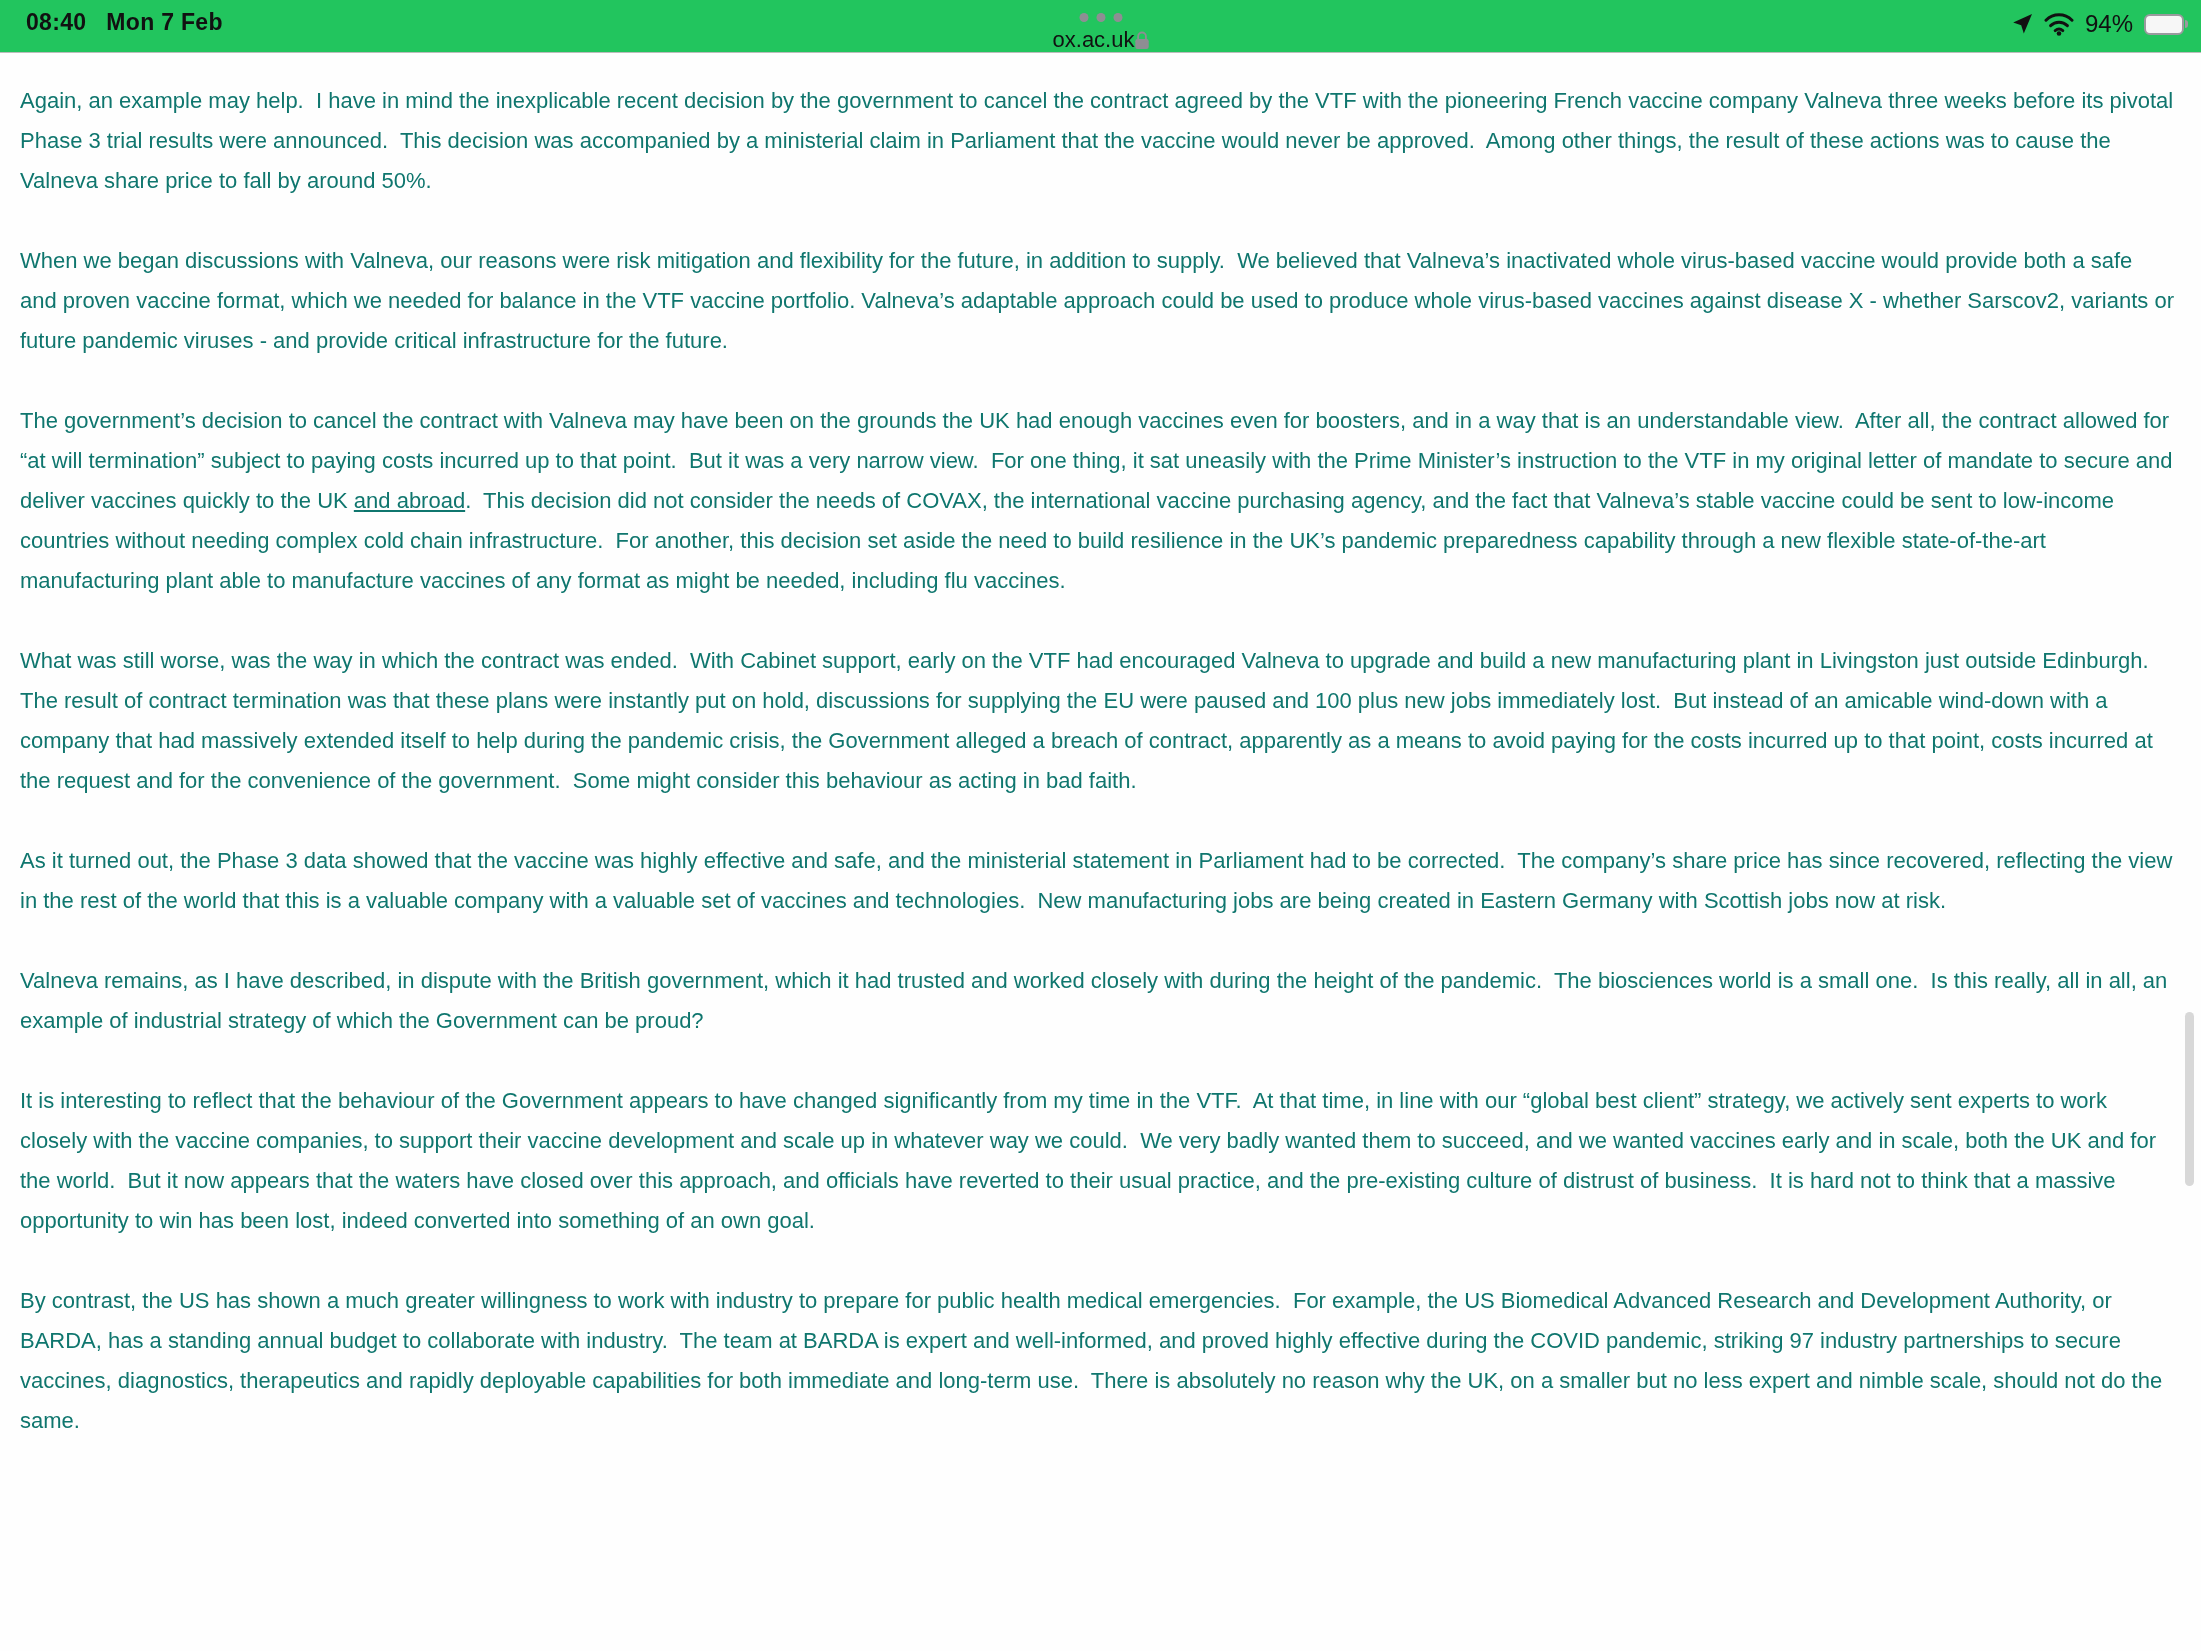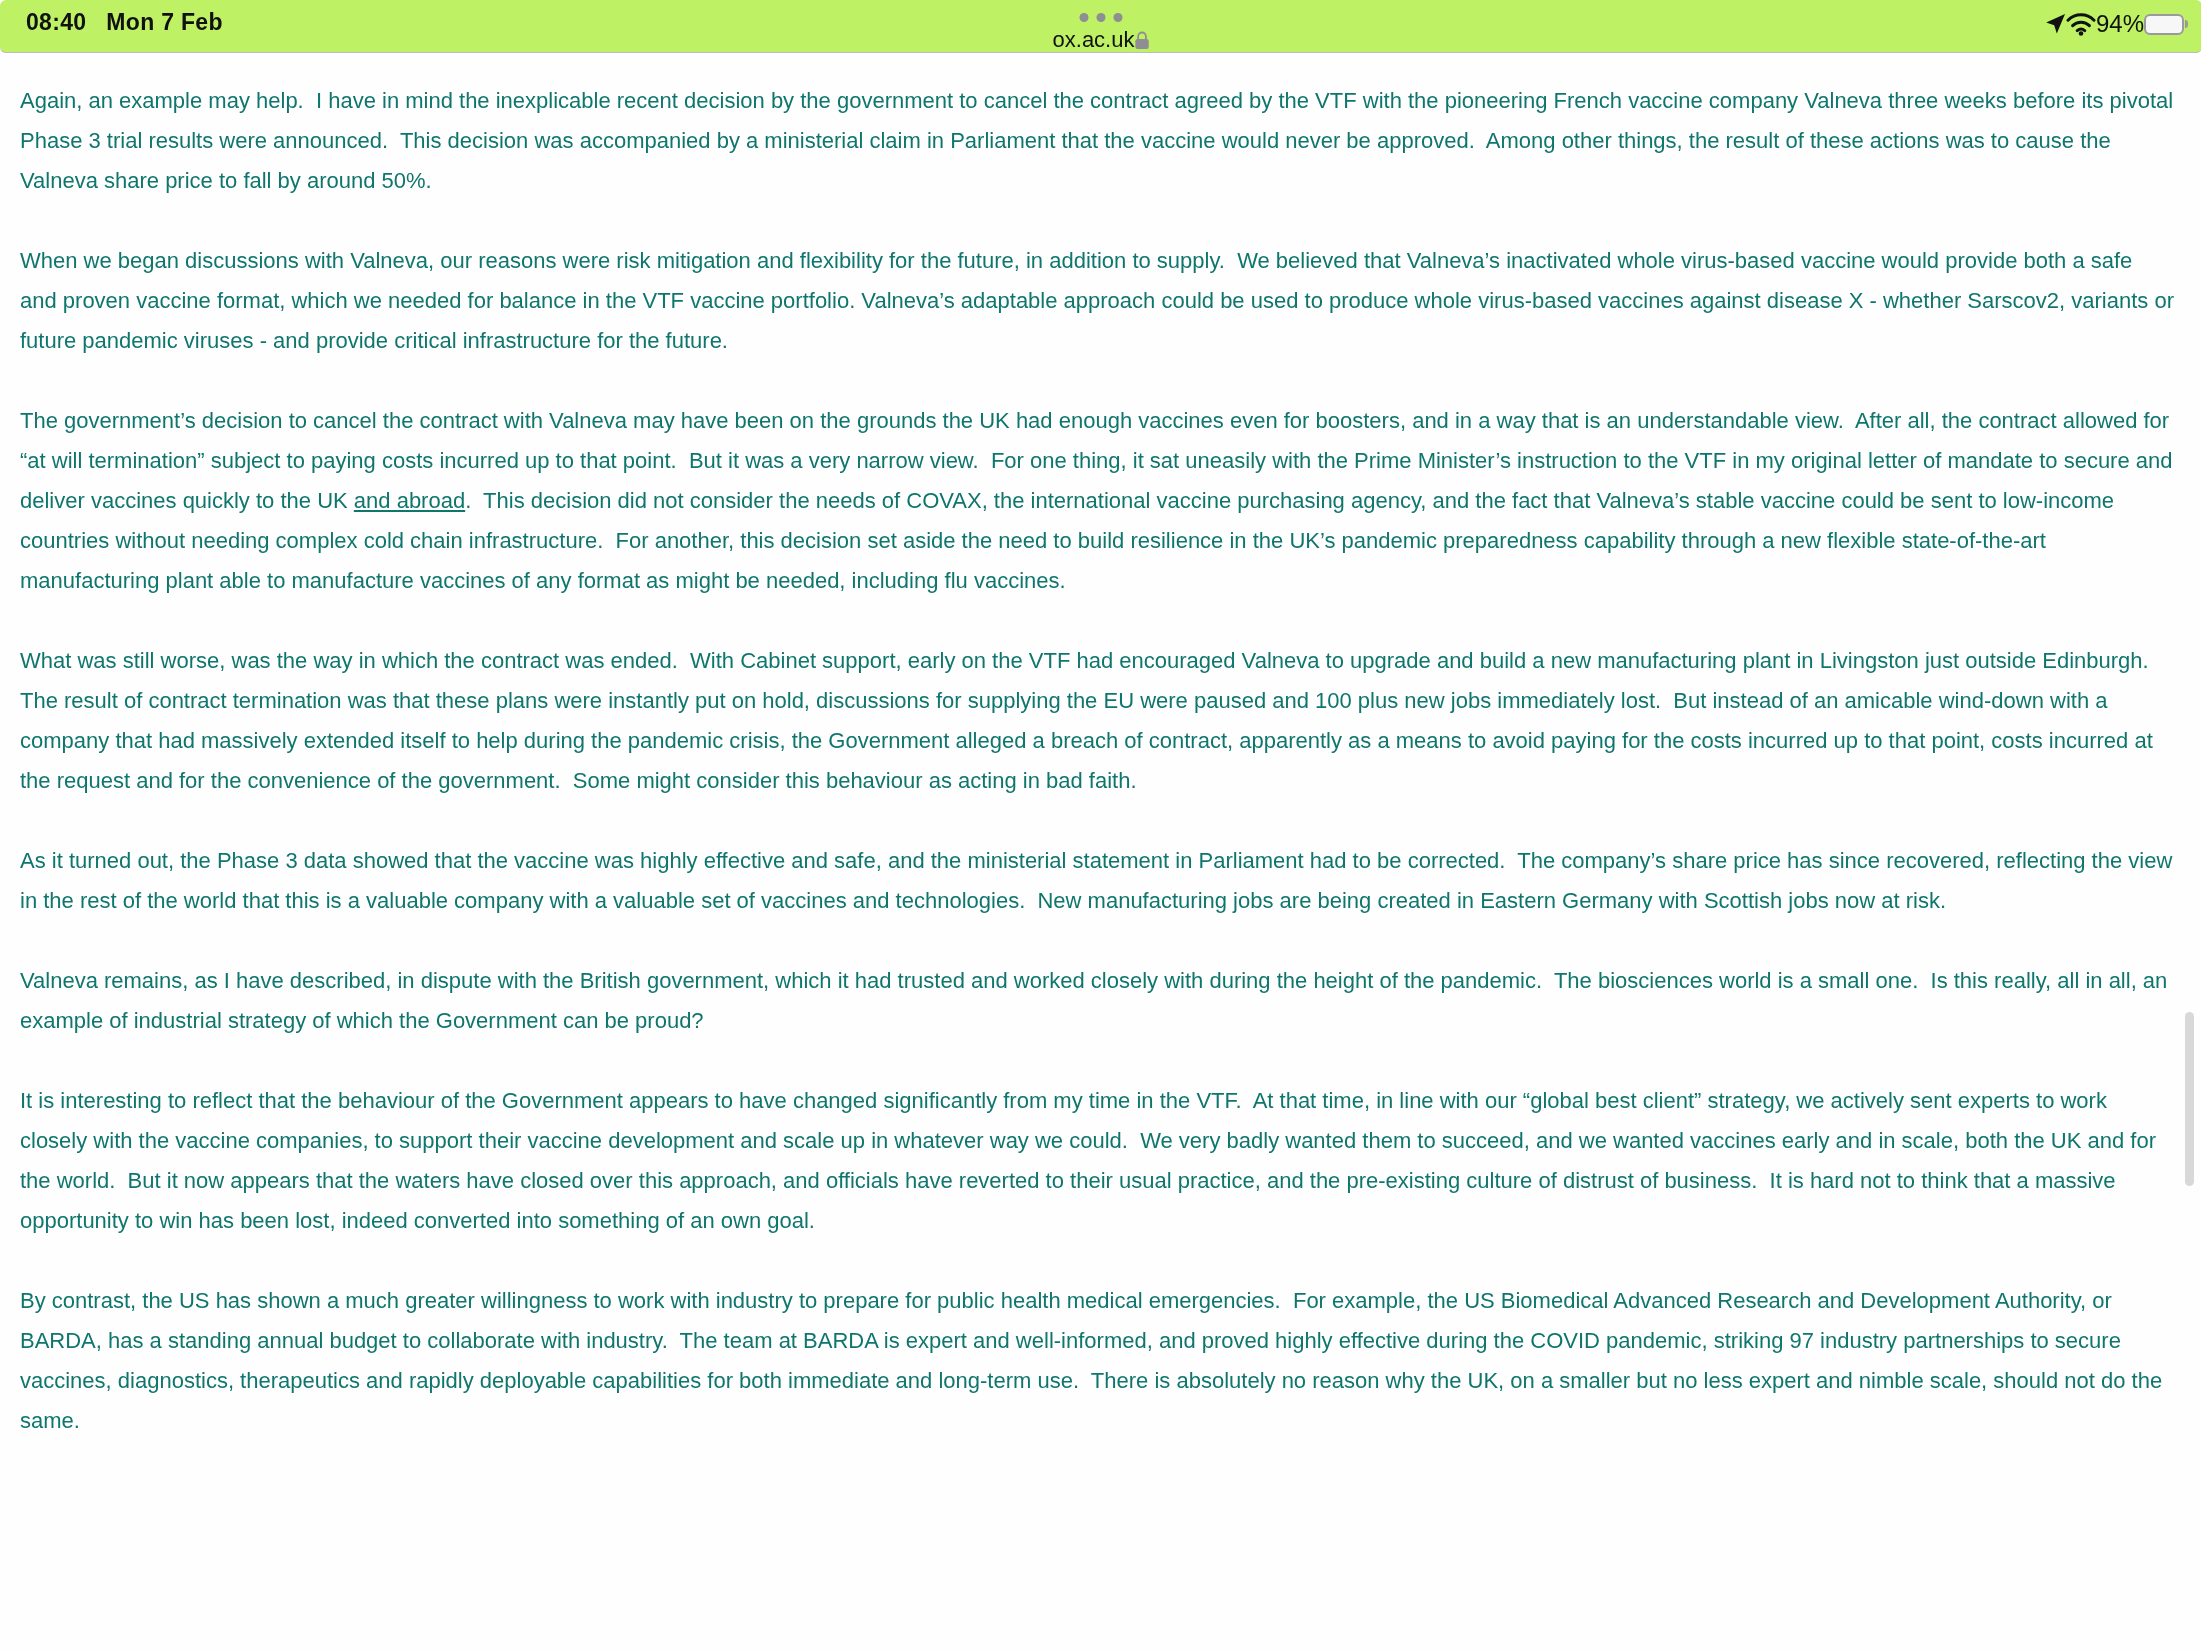--- a/index.html
+++ b/index.html
@@ -5,41 +5,41 @@
   html,body{margin:0;padding:0;background:#e0e0e0;}
   .screen{
     position:relative;width:2202px;height:1651px;overflow:hidden;
     background:#fefefe;
     font-family:"Liberation Sans", sans-serif;
     color:#111;
   }
   
   .status-bar{
     position:absolute;top:0;left:0;right:0;height:52px;
-    background:#bef264;border-bottom:1px solid #bcbcbc;border-radius:6px;
+    background:#22c55e;border-bottom:1px solid #bcbcbc;
   }
   .sb-left{
     position:absolute;left:26px;top:9px;
     font-size:23px;font-weight:600;letter-spacing:0.3px;
     display:flex;align-items:baseline;
   }
   .sb-left .time{margin-right:20px;}
   .sb-dots{
     position:absolute;left:50%;transform:translateX(-50%);top:13px;
     display:flex;gap:8px;cursor:pointer;
   }
   .sb-dots .dot{width:9px;height:9px;border-radius:50%;background:#8e8e93;}
   .sb-url{
     position:absolute;left:50%;transform:translateX(-50%);top:27px;
     display:flex;align-items:center;
     font-size:22px;color:#111;cursor:pointer;white-space:nowrap;
   }
   .sb-right{
     position:absolute;right:14px;top:10px;
-    display:flex;align-items:center;
+    display:flex;align-items:center;gap:11px;
     font-size:24px;font-weight:500;
   }
   
   .battery{position:relative;display:flex;align-items:center;}
   .battery-body{
     width:40px;height:21px;border:2px solid #9a9a9e;border-radius:6px;
     padding:2px;box-sizing:border-box;background:#f7f7f7;
   }
   .battery-fill{height:100%;background:#000;border-radius:2px;}
   .battery-nub{

